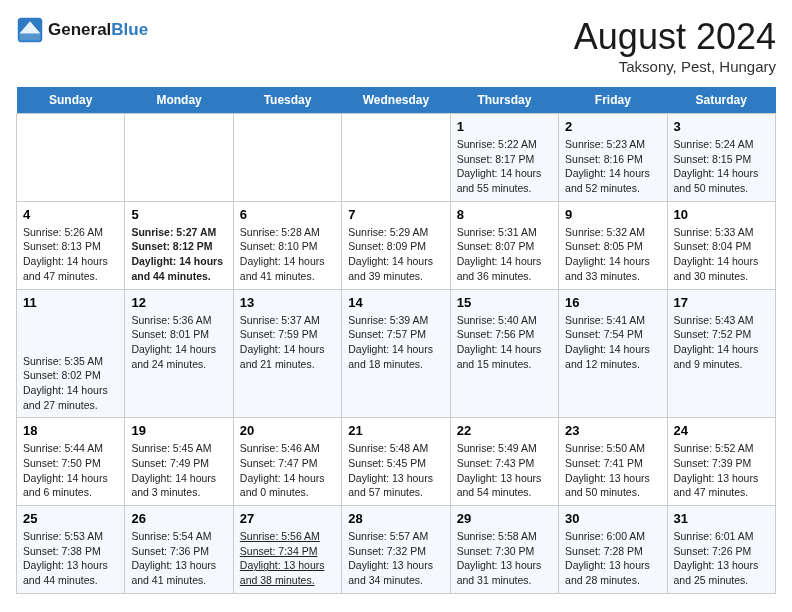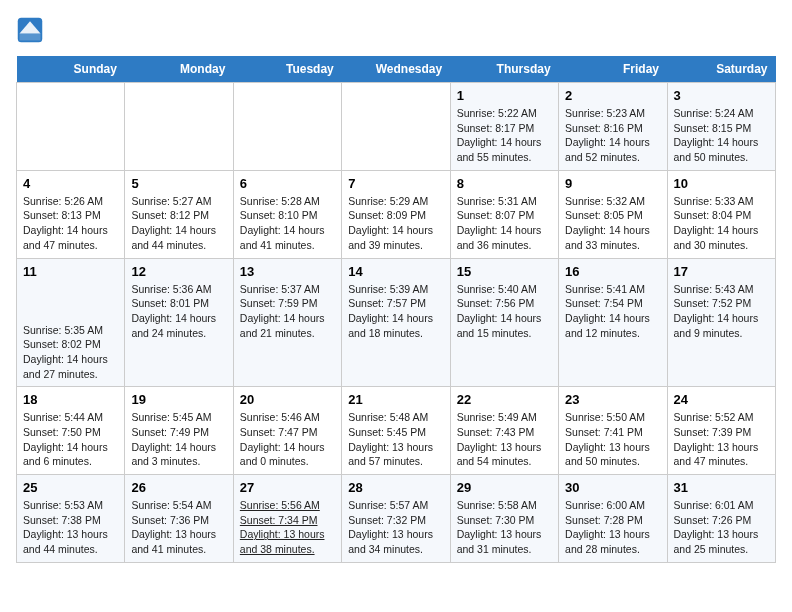--- a/index.html
+++ b/index.html
@@ -38,21 +38,21 @@
       color: #333;
     }
     table {
       width: 100%;
       border-collapse: collapse;
       font-size: 11px;
     }
     thead th {
       background-color: #2e7bc4;
       color: #fff;
-      text-align: right;
+      text-align: center;
       padding: 6px 8px;
       font-size: 12px;
       font-weight: bold;
     }
     tbody tr {
       vertical-align: top;
     }
     tbody td {
       border: 1px solid #ccc;
       padding: 5px 6px;
@@ -81,20 +81,27 @@
 </head>
 <body>
 
 <div class="header">
   <div class="logo">
     <svg class="logo-icon" viewBox="0 0 32 32">
       <rect x="2" y="2" width="28" height="28" rx="4" fill="#2e7bc4"></rect>
       <polygon points="16,6 28,20 4,20" fill="white" opacity="0.9"></polygon>
       <rect x="4" y="20" width="24" height="8" fill="white" opacity="0.2"></rect>
     </svg>
+    <div>
+      <div style="font-size:17px;font-weight:bold;color:#1a1a1a;">General<span style="color:#2e7bc4;">Blue</span></div>
+    </div>
+  </div>
+  <div class="title-block">
+    <div class="month-title">August 2024</div>
+    <div class="location">Taksony, Pest, Hungary</div>
   </div>
 </div>
 
 <table>
   <thead>
     <tr id="header-row">
         <th>Sunday</th>
         <th>Monday</th>
         <th>Tuesday</th>
         <th>Wednesday</th>
@@ -134,21 +141,21 @@
       <tr>
         <td>
           <span class="day-num">4</span>
           <div class="day-info" style="white-space: pre-line;">Sunrise: 5:26 AM
 Sunset: 8:13 PM
 Daylight: 14 hours
 and 47 minutes.</div>
         </td>
         <td>
           <span class="day-num">5</span>
-          <div class="day-info" style="white-space: pre-line;">Sunrise: 5:27 AM
+          <div class="day-info" style="white-space: pre-line; font-weight: bold;">Sunrise: 5:27 AM
 Sunset: 8:12 PM
 Daylight: 14 hours
 and 44 minutes.</div>
         </td>
         <td>
           <span class="day-num">6</span>
           <div class="day-info" style="white-space: pre-line;">Sunrise: 5:28 AM
 Sunset: 8:10 PM
 Daylight: 14 hours
 and 41 minutes.</div>

